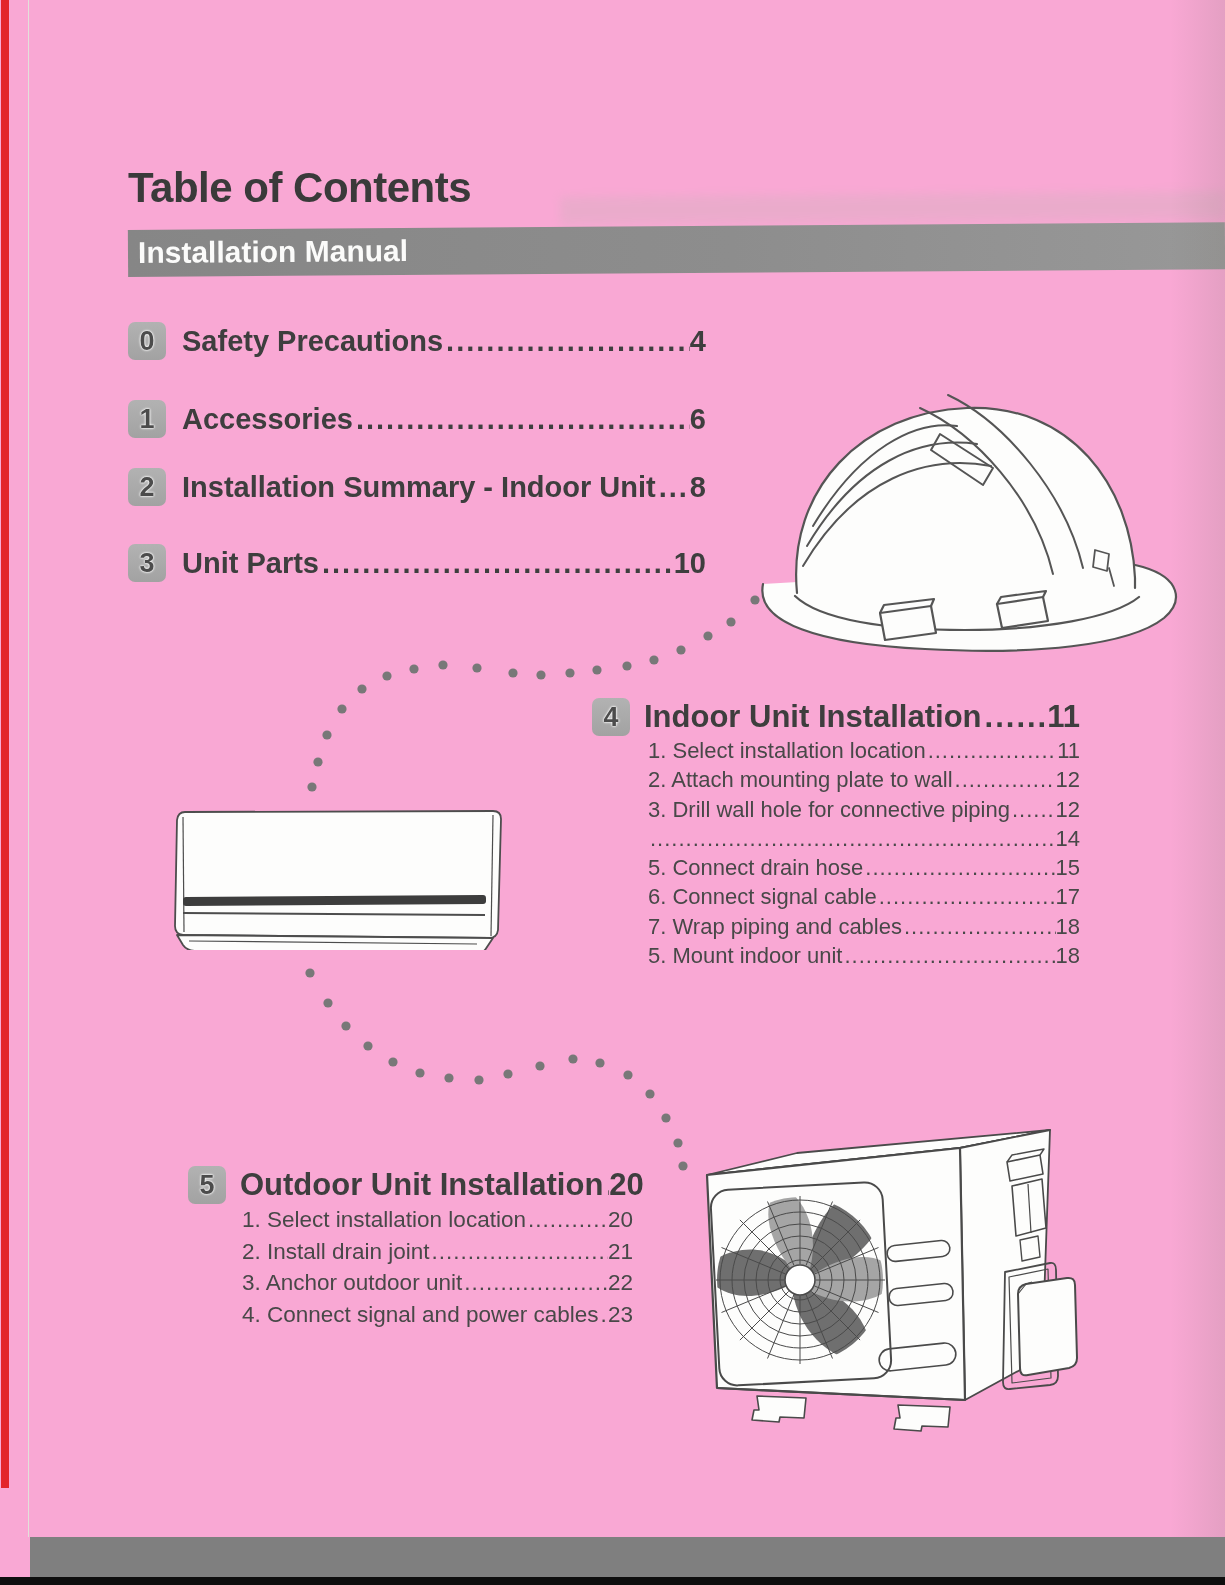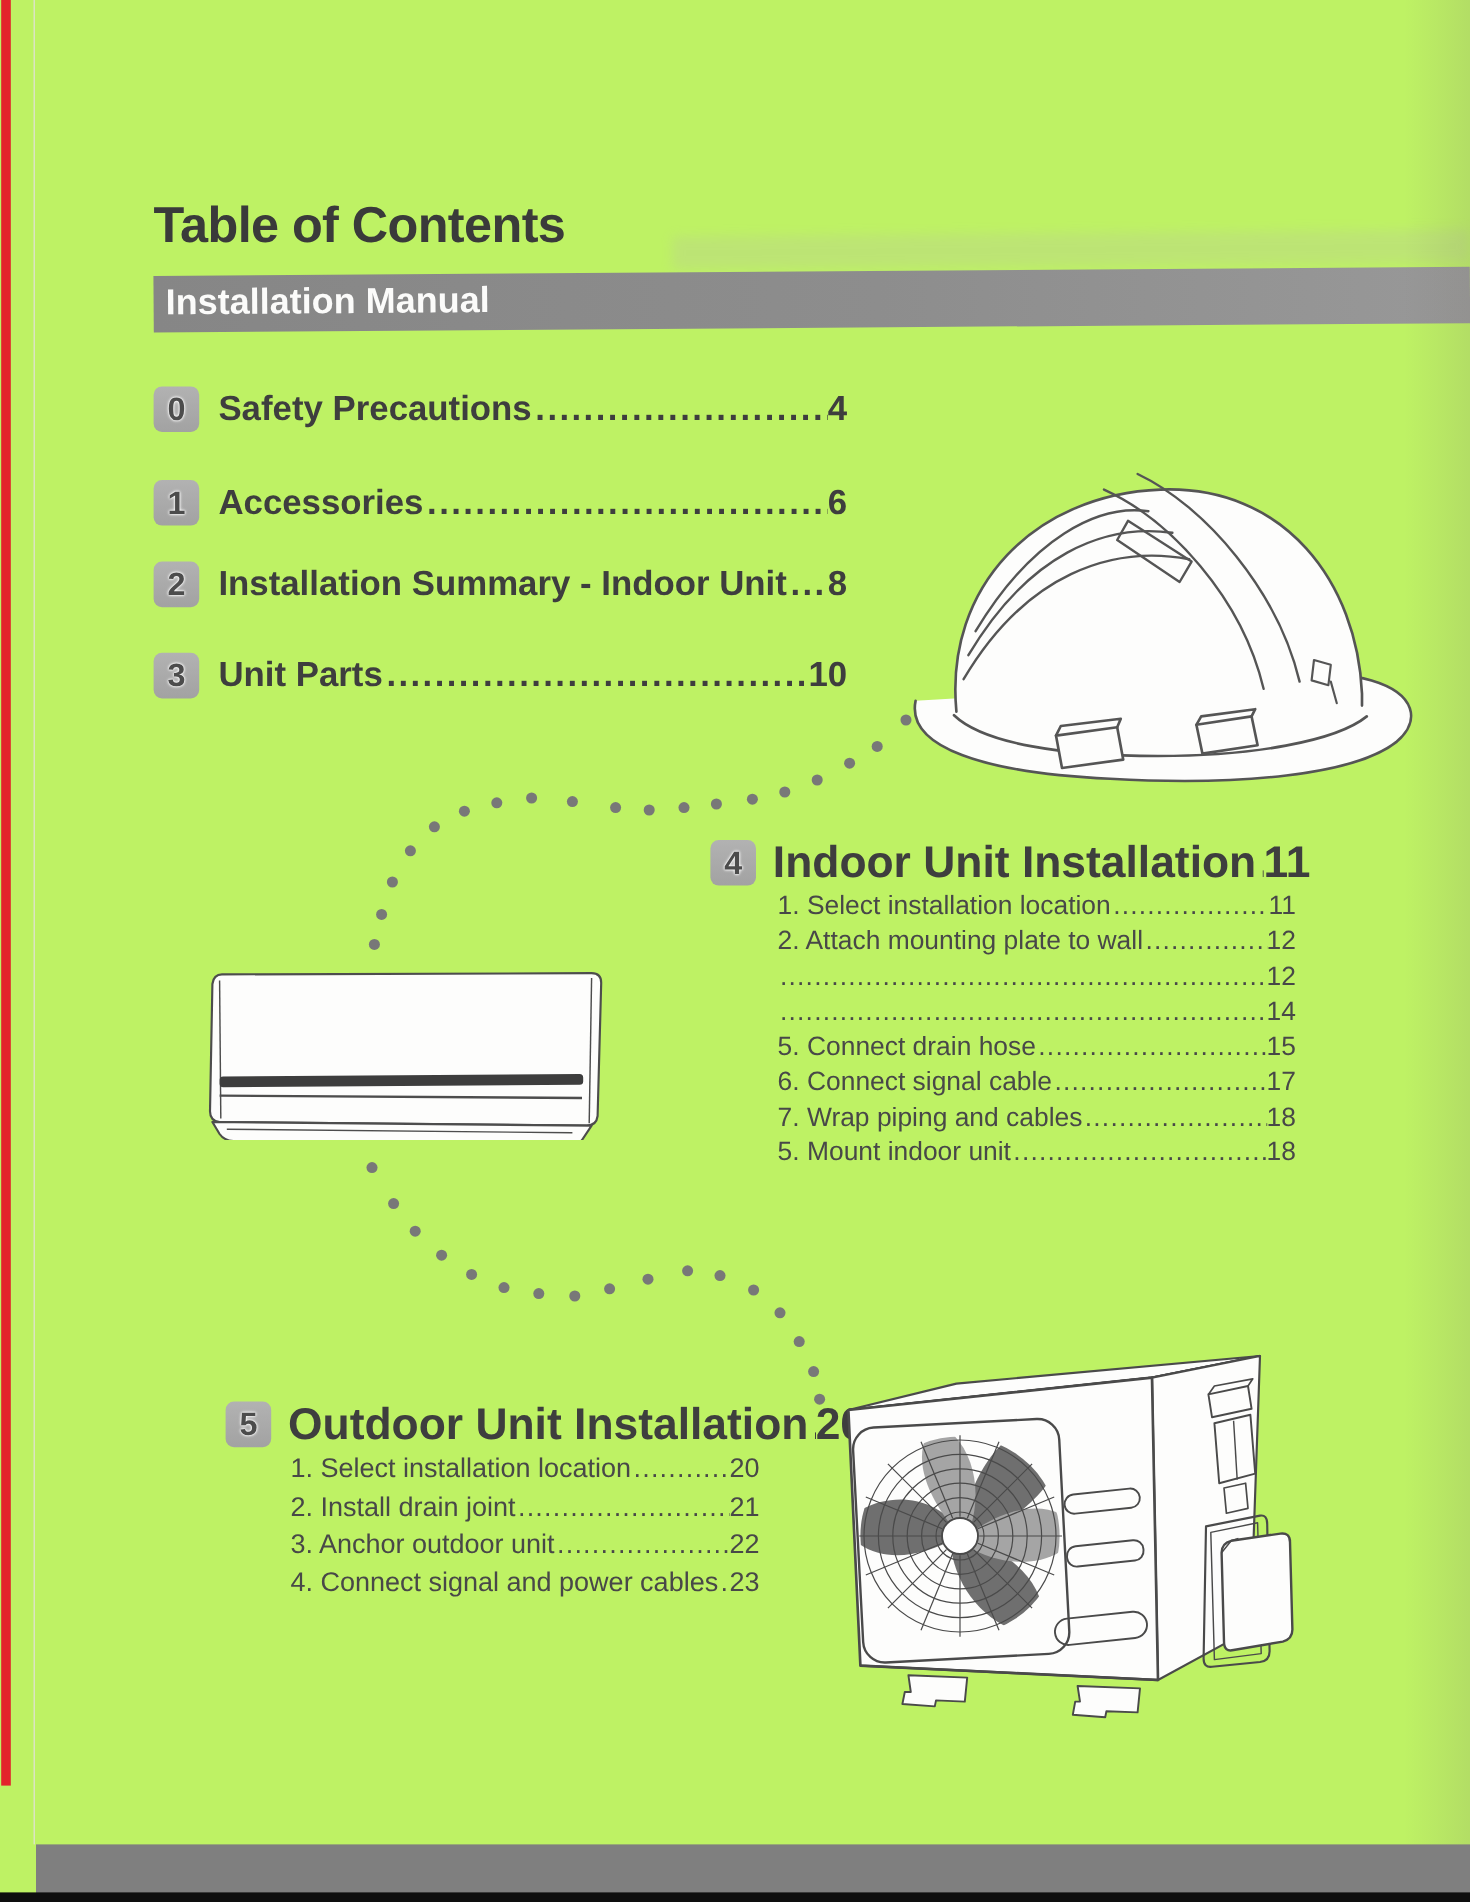--- a/index.html
+++ b/index.html
@@ -1,16 +1,16 @@
 <!DOCTYPE html>
 <html><head>
 <meta charset="utf-8">
 <style>
   html,body{margin:0;padding:0;background:#d8d6d2;}
-  .page{position:relative;width:1225px;height:1585px;margin:0 auto;background:#bef264;
+  .page{position:relative;width:1225px;height:1585px;margin:0 auto;background:#f9a8d4;
         overflow:hidden;font-family:"Liberation Sans",sans-serif;color:#3e3e3e;}
   
   .red-strip{position:absolute;left:1px;top:0;width:8px;height:1488px;background:#e3242b;}
   .page-edge-line{position:absolute;left:28px;top:0;width:1px;height:1537px;background:#e3e0da;}
   .edge-shade{position:absolute;right:0;top:0;width:55px;height:100%;
         background:linear-gradient(to right, rgba(120,115,105,0), rgba(120,115,105,.16));}
   .ghost-band{position:absolute;left:560px;top:194px;width:665px;height:28px;
         background:#b9b6b0;opacity:.22;filter:blur(5px);transform:rotate(-.5deg);}
   .footer-bar{position:absolute;left:30px;top:1537px;width:1195px;height:41px;background:#7f7f7f;}
   .bottom-edge{position:absolute;left:0;top:1577px;width:1225px;height:8px;background:#0e0e0e;}
@@ -36,21 +36,21 @@
   .line{flex:1 1 auto;display:flex;align-items:baseline;min-width:0;
         font-size:29px;font-weight:700;color:#3e3e3e;}
   .line .label{white-space:nowrap;}
   .line .lead{flex:1 1 auto;min-width:0;overflow:hidden;white-space:nowrap;
               letter-spacing:2px;padding:0 3px;}
   .line .pg{white-space:nowrap;}
 
   
   .section{position:absolute;}
   .sec-head{display:flex;align-items:center;gap:14px;}
-  .sec-head .line{font-size:37px;}
+  .sec-head .line{font-size:31px;}
   .sub-list{}
   .sub-item{display:flex;align-items:baseline;min-width:0;font-weight:400;color:#484848;}
   .sub-item .txt{white-space:nowrap;}
   .sub-item .lead{flex:1 1 auto;min-width:0;overflow:hidden;white-space:nowrap;
                   letter-spacing:1px;padding:0 2px;}
   .sub-item .pg{white-space:nowrap;}
   .sec4{left:592px;top:698px;width:488px;}
   .sec4 .sub-list{margin-left:56px;width:432px;}
   .sec4 .sub-item{font-size:22px;line-height:29.3px;}
   .sec5{left:188px;top:1166px;width:445px;}
@@ -122,20 +122,21 @@
           <span class="txt">1. Select installation location</span>
           <span class="lead">......................................................................</span>
           <span class="pg">11</span>
         </div>
       <div class="sub-item">
           <span class="txt">2. Attach mounting plate to wall</span>
           <span class="lead">......................................................................</span>
           <span class="pg">12</span>
         </div>
       <div class="sub-item">
+          <span class="txt">3. Drill wall hole for connective piping</span>
           <span class="lead">......................................................................</span>
           <span class="pg">12</span>
         </div>
       <div class="sub-item">
           <span class="lead">......................................................................</span>
           <span class="pg">14</span>
         </div>
       <div class="sub-item">
           <span class="txt">5. Connect drain hose</span>
           <span class="lead">......................................................................</span>

